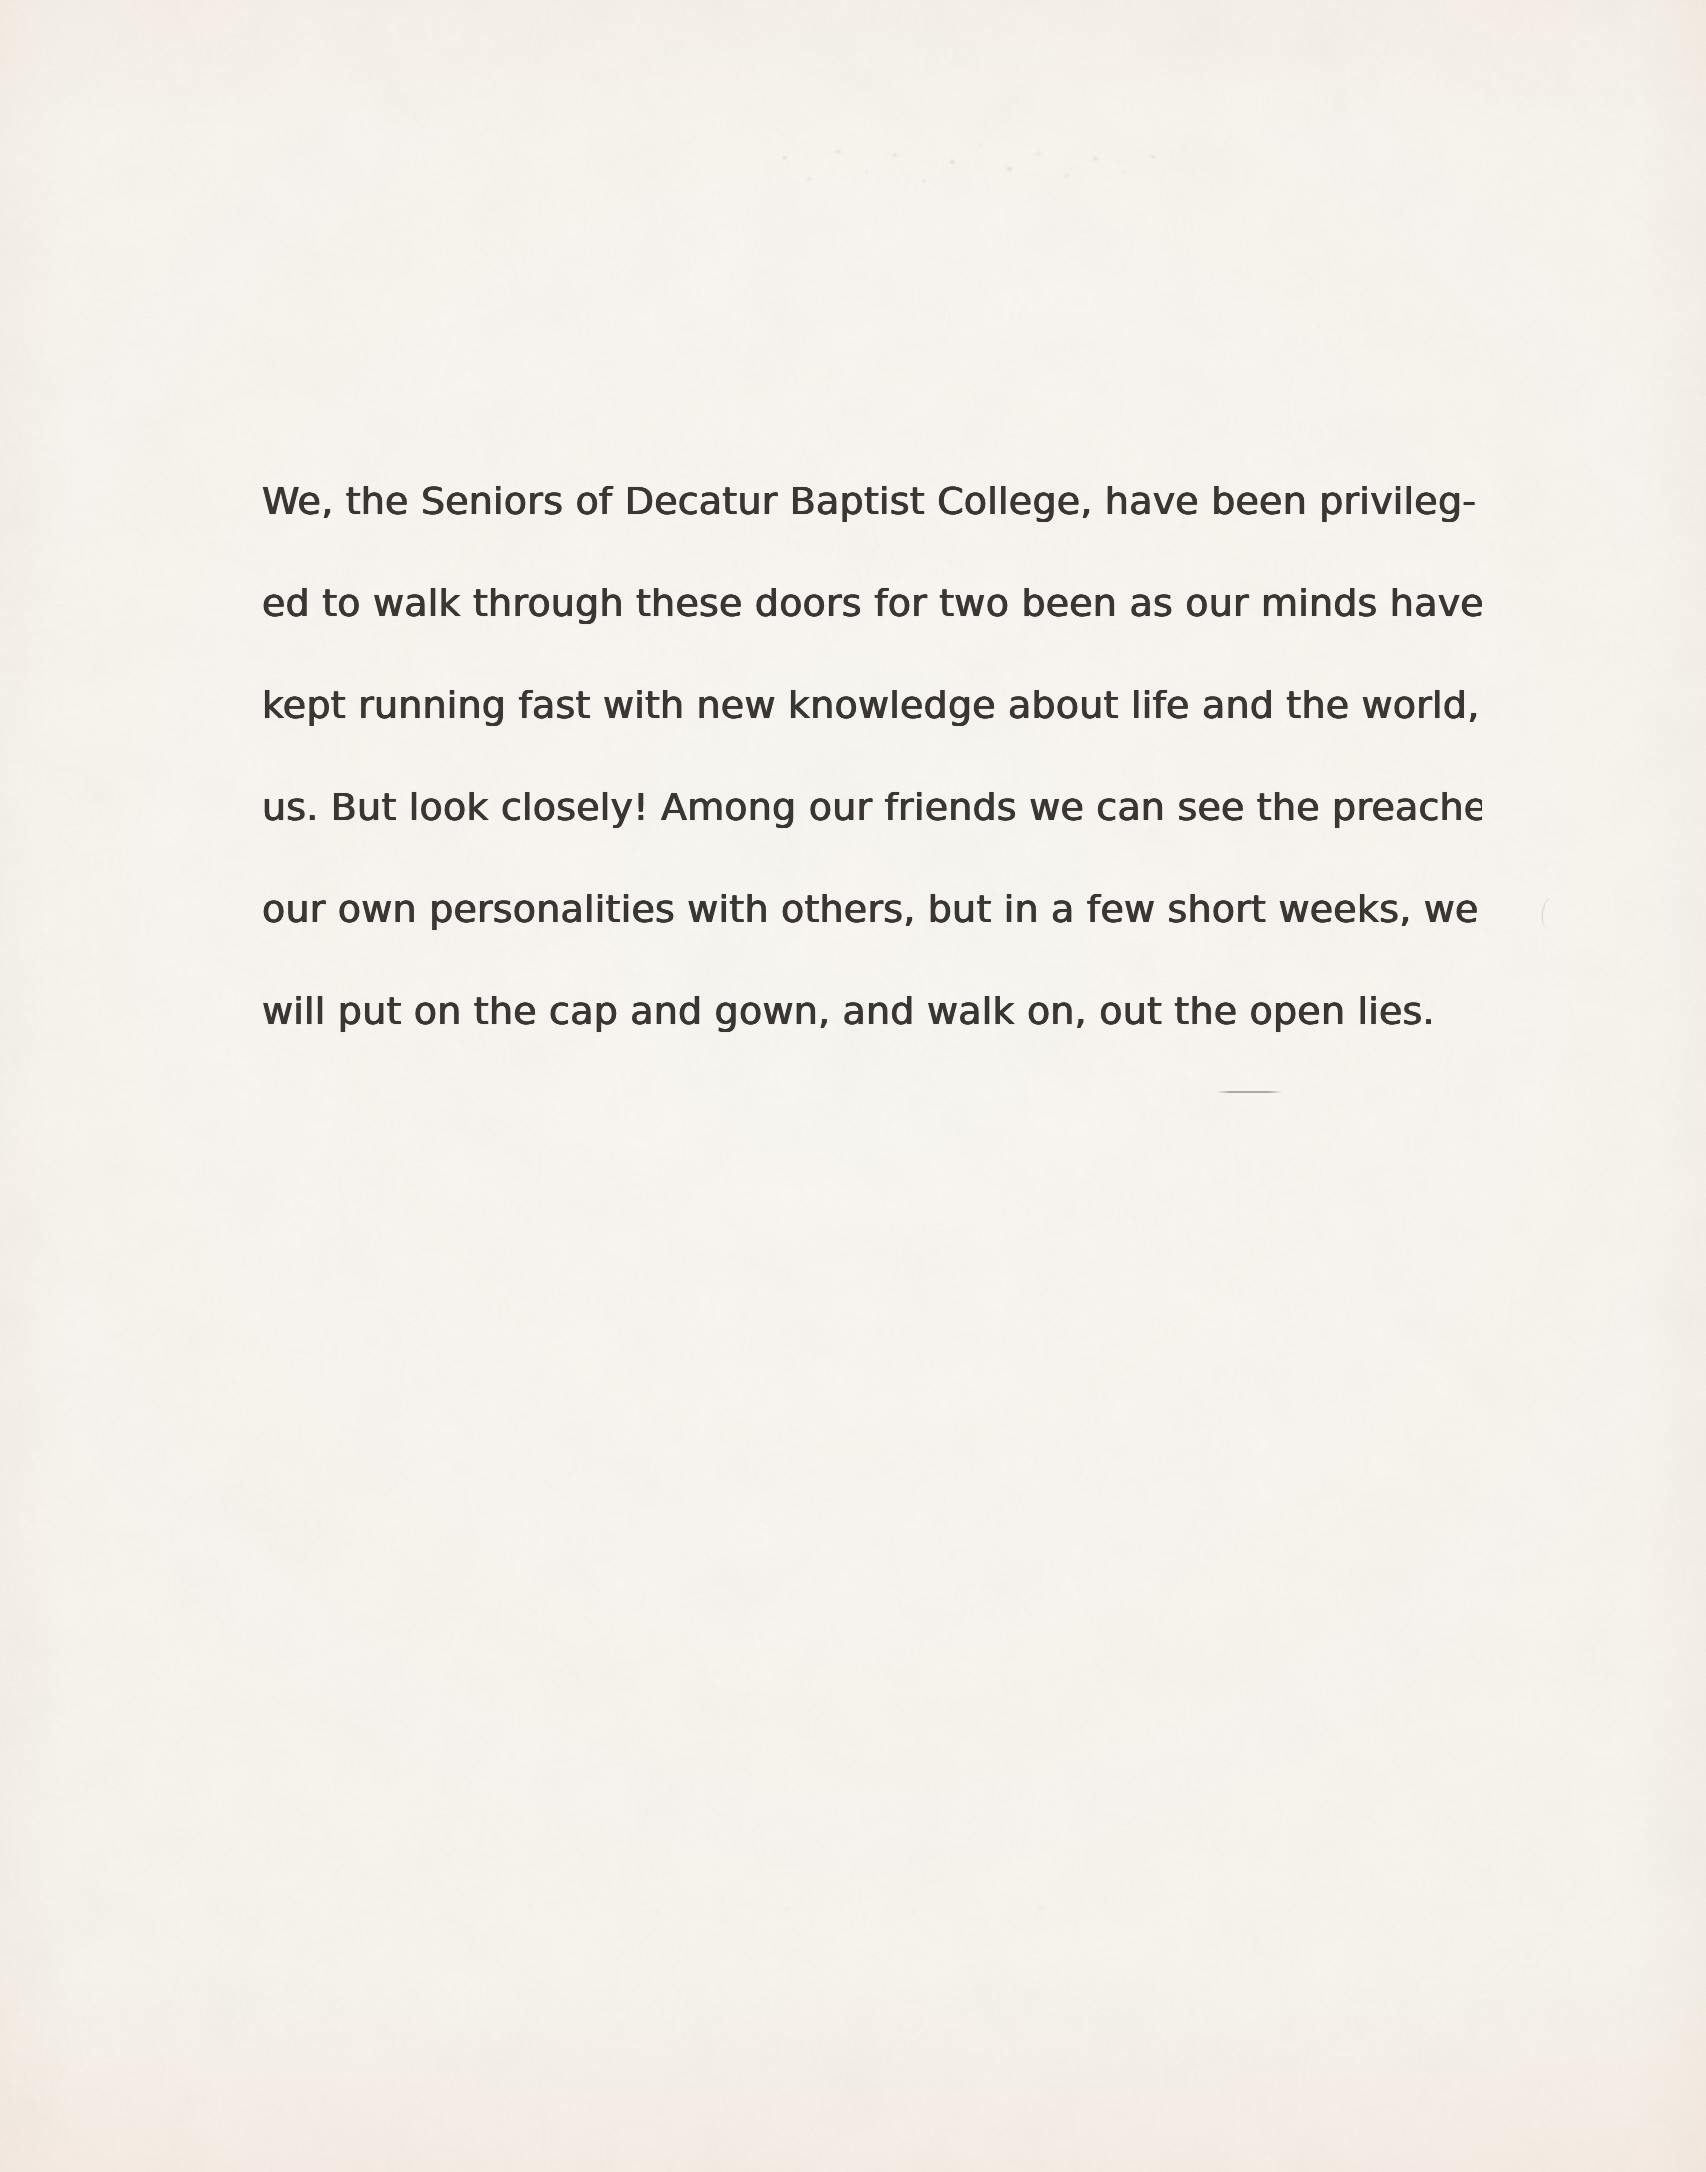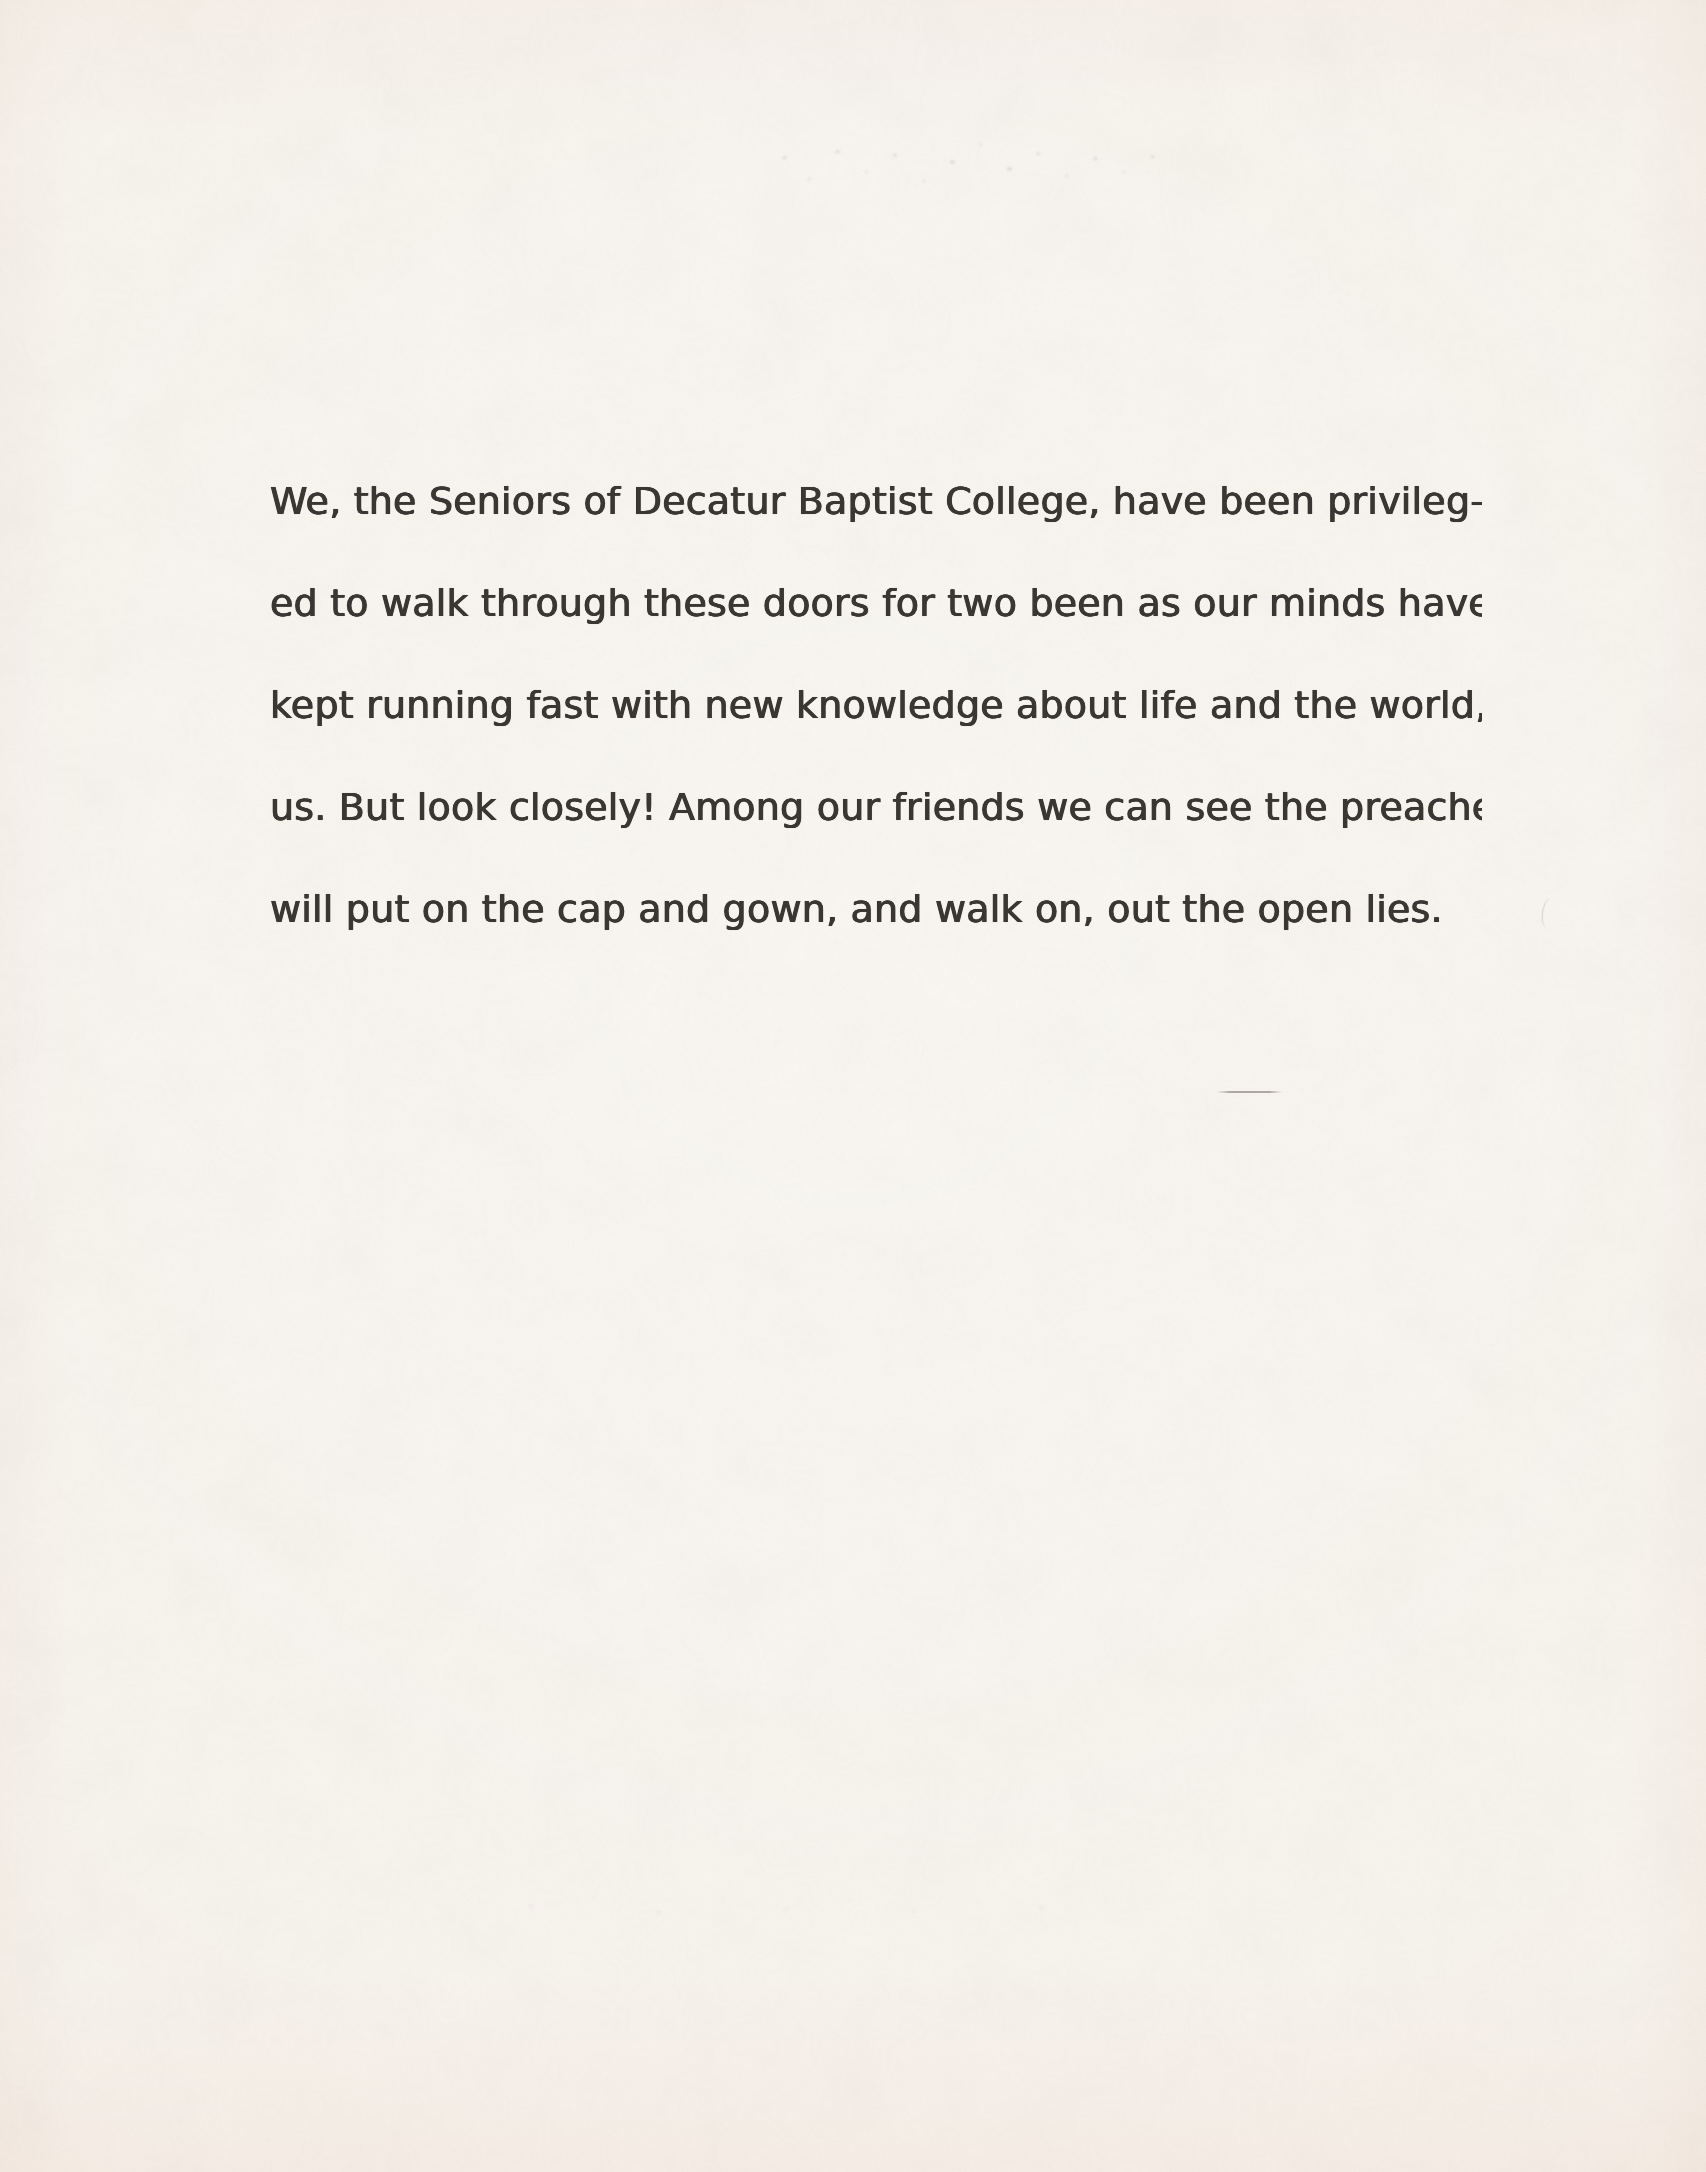--- a/index.html
+++ b/index.html
@@ -41,21 +41,20 @@
     line-height: 102px;
     overflow: hidden;
     text-align: justify;
     text-align-last: justify;
     font-size: 38px;
     font-weight: 400;
     letter-spacing: 0.2px;
     color: #3a3633;
     text-shadow: 0.5px 0 0 currentColor, -0.5px 0 0 currentColor, 0 0 0.8px rgba(58,54,51,0.45);
     white-space: nowrap;
-    margin-left: 8px;
   }
   .line::after {
     content: "";
     display: inline-block;
     width: 100%;
     height: 0;
   }
   
   .smudge-top {
     position: absolute;
@@ -150,17 +149,18 @@
   <div class="smudge-top"></div>
   <div class="smudge-bottom"></div>
   <div class="scratch-line"></div>
   <div class="fiber-mark"></div>
 
   <div class="text-block">
     <div class="line">We, the Seniors of Decatur Baptist College, have been privileg-</div>
     <div class="line">ed to walk through these doors for two been as our minds have</div>
     <div class="line">kept running fast with new knowledge about life and the world,</div>
     <div class="line">us. But look closely! Among our friends we can see the preacher,</div>
+    <div class="line">our own personalities with others, but in a few short weeks, we</div>
     <div class="line">will put on the cap and gown, and walk on, out the open lies.</div>
   </div>
 
 </div>
 
 
 </body></html>

